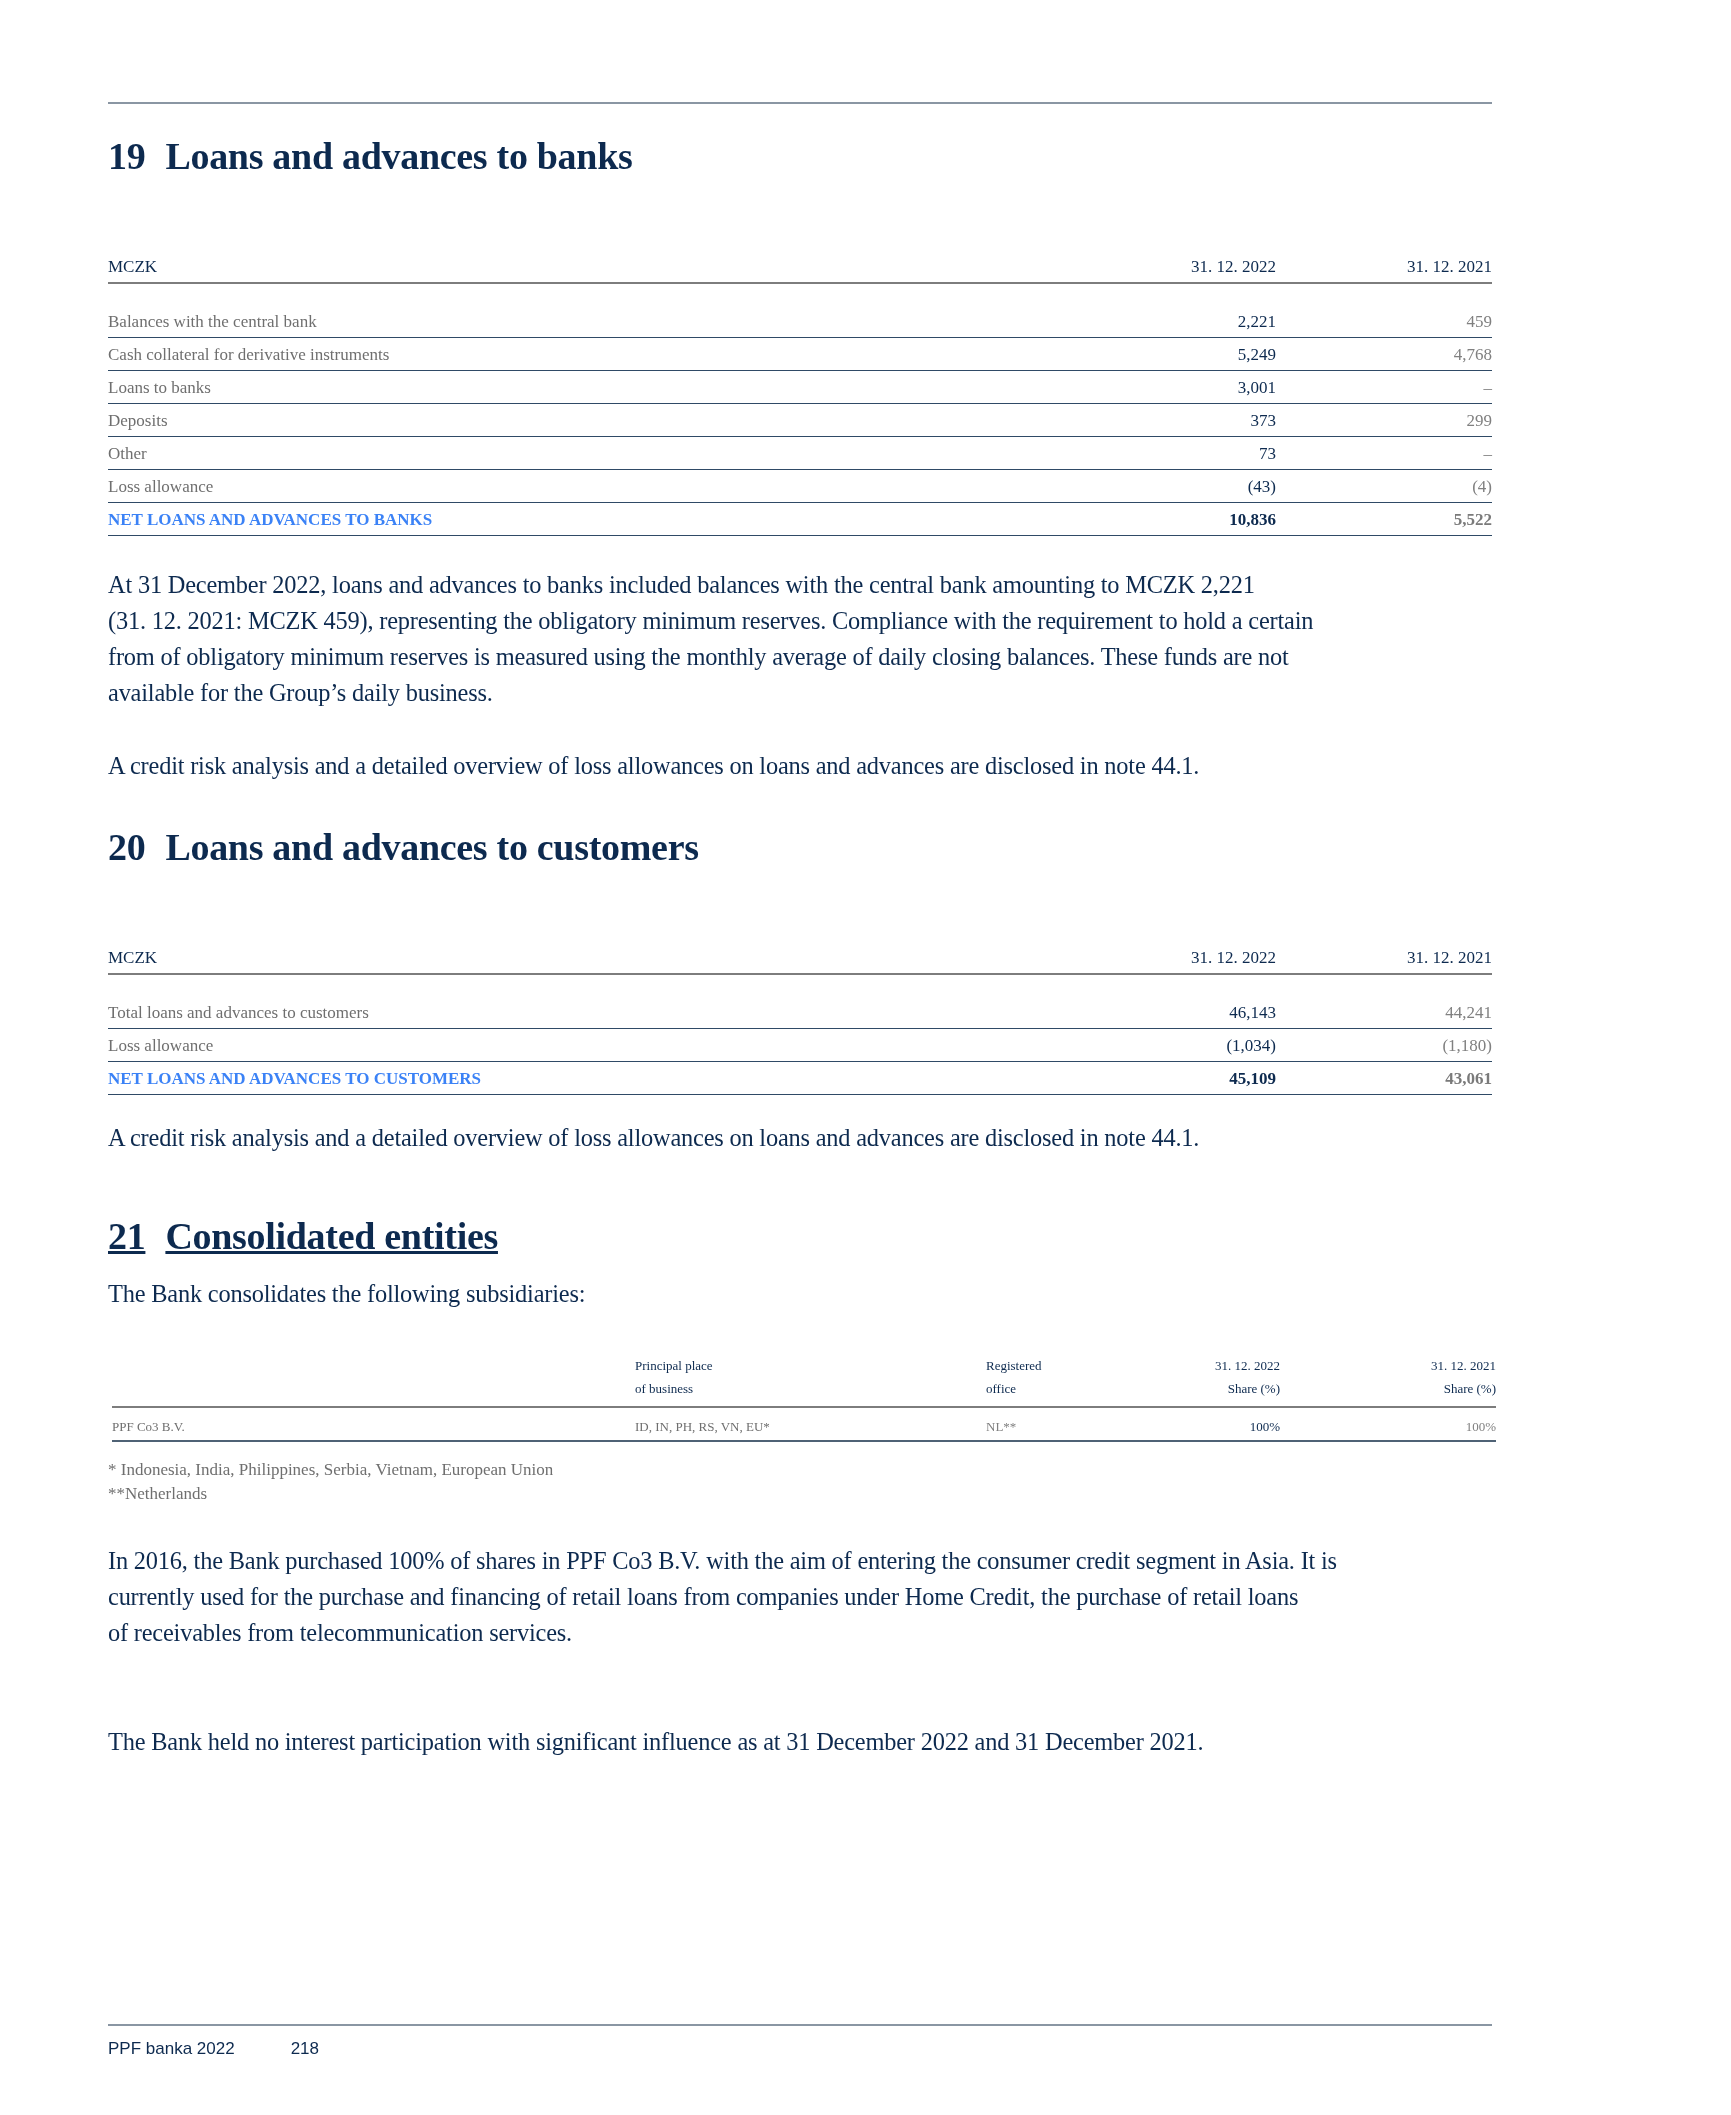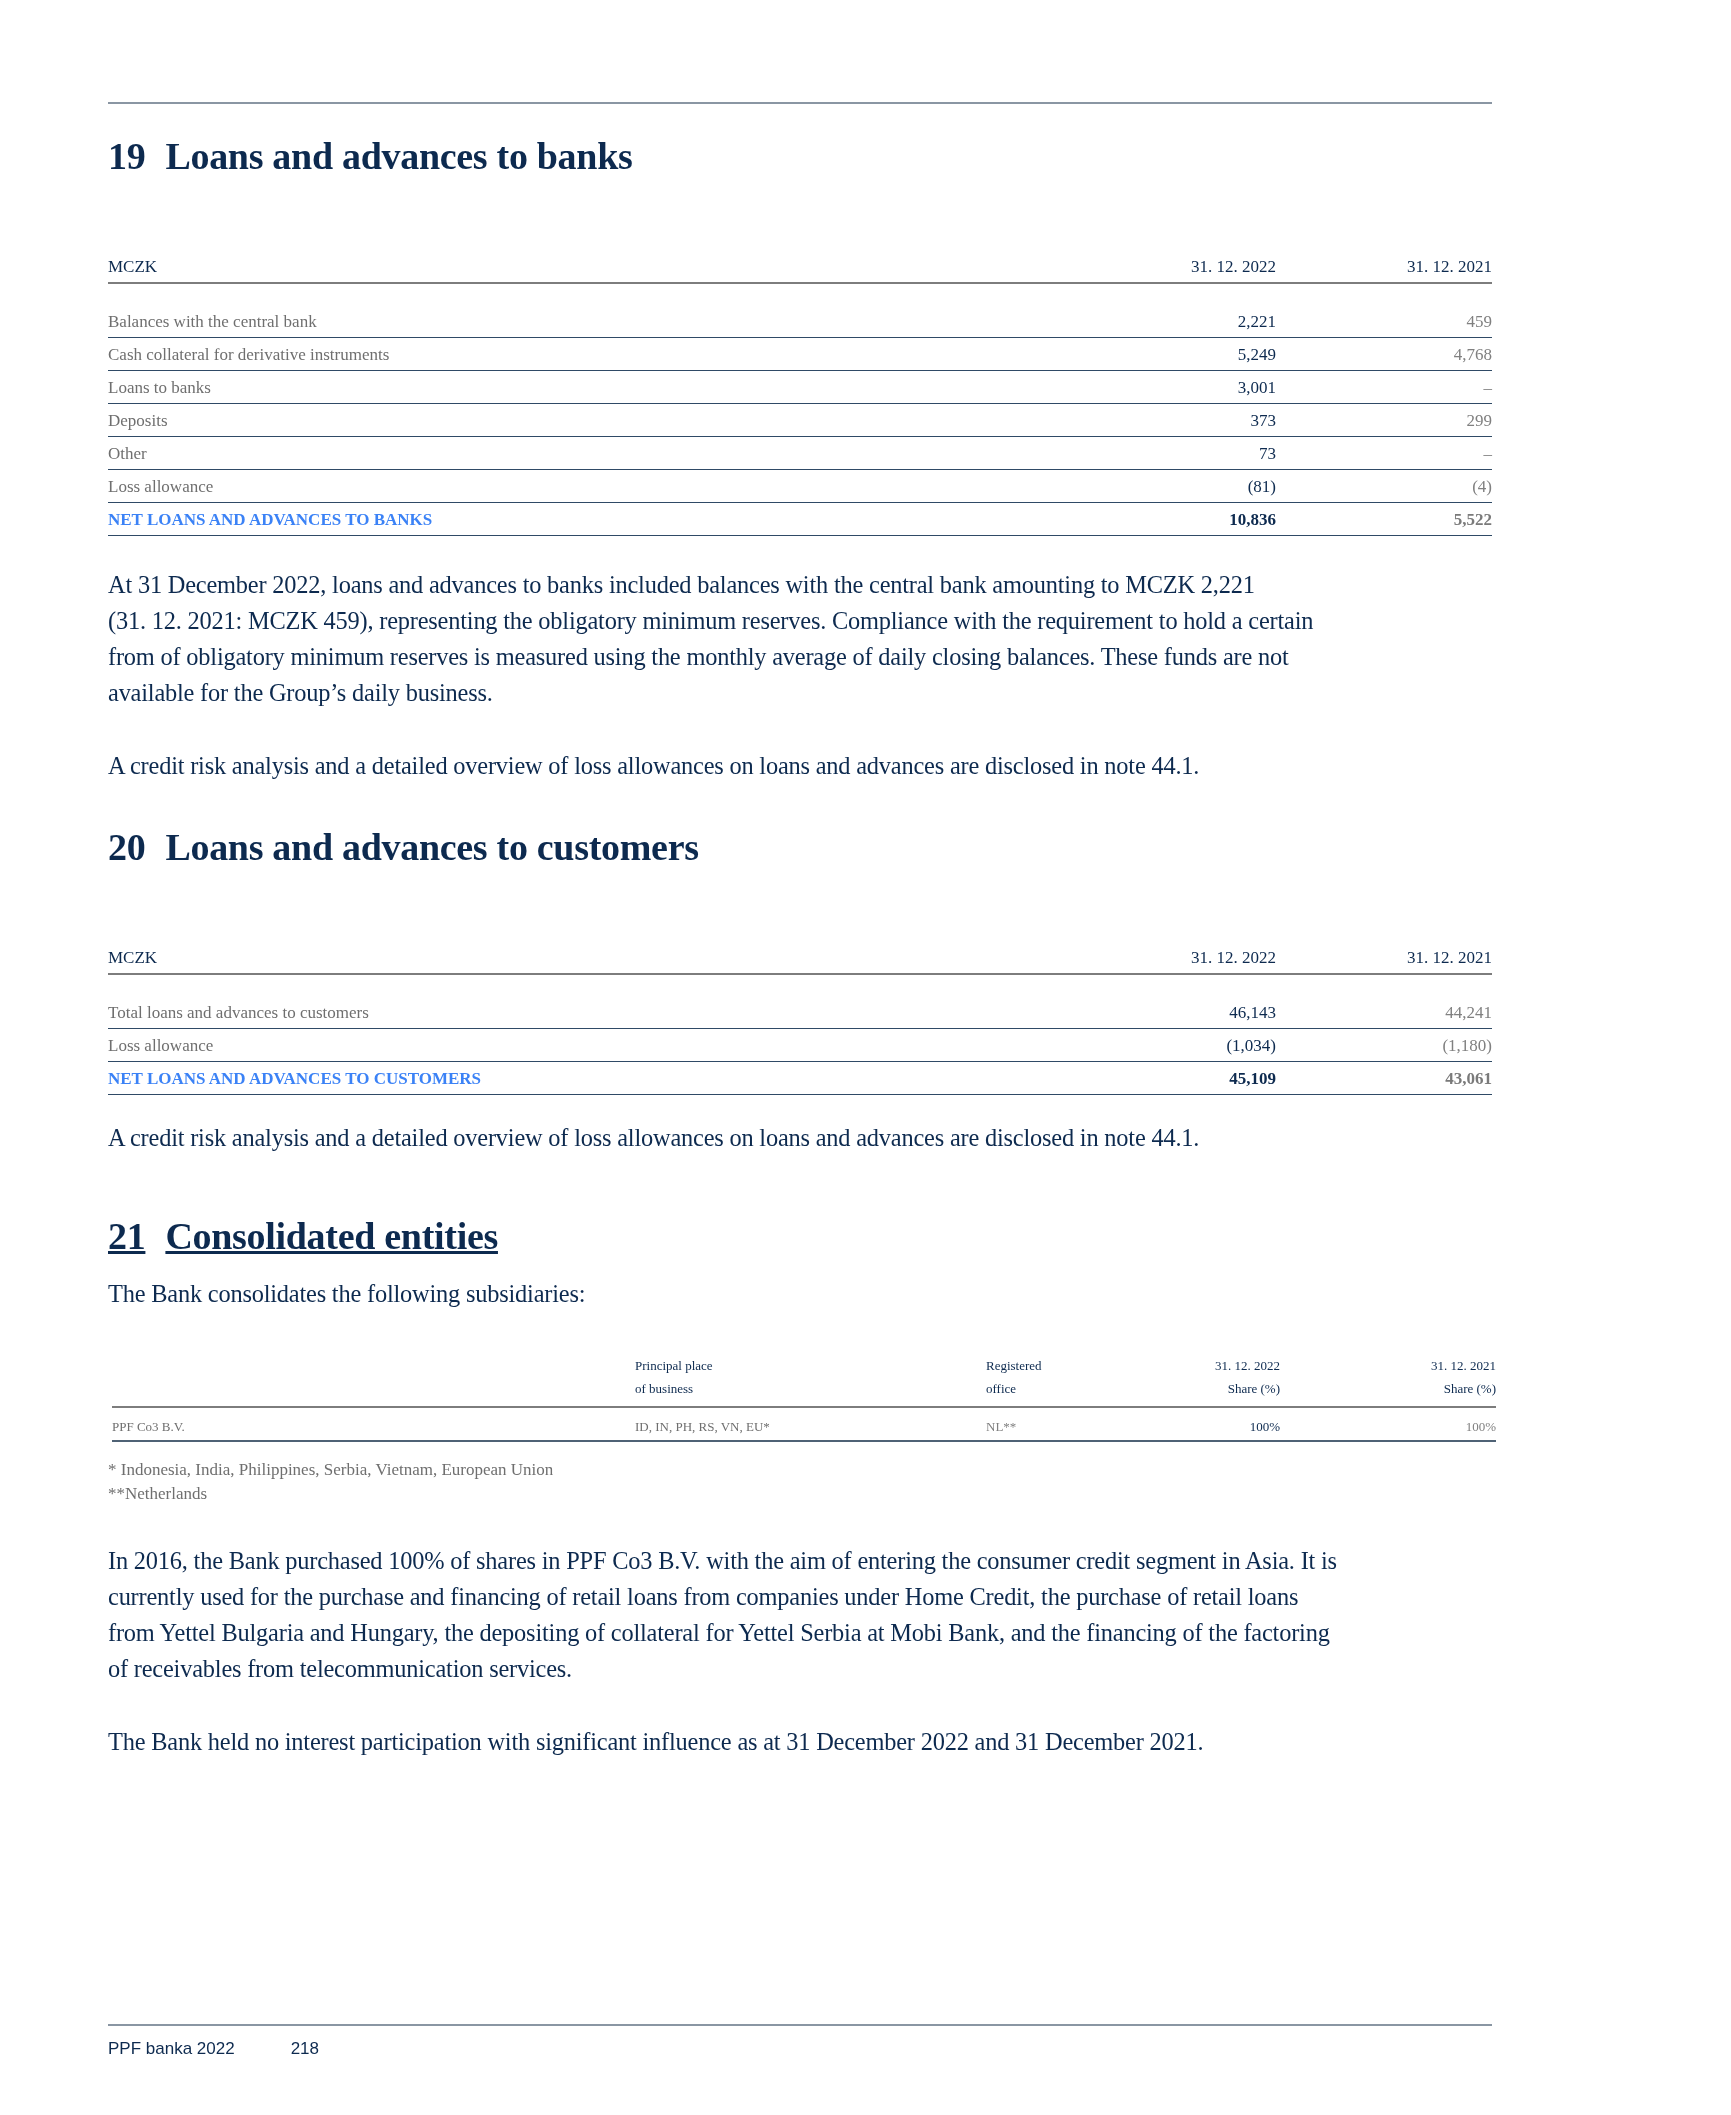--- a/index.html
+++ b/index.html
@@ -94,21 +94,21 @@
       <span class="c v22">373</span>
       <span class="c v21">299</span>
     </div>
     <div class="row">
       <span class="c lbl">Other</span>
       <span class="c v22">73</span>
       <span class="c v21">–</span>
     </div>
     <div class="row">
       <span class="c lbl">Loss allowance</span>
-      <span class="c v22">(81)</span>
+      <span class="c v22">(43)</span>
       <span class="c v21">(4)</span>
     </div>
     <div class="row total">
       <span class="c lbl">NET LOANS AND ADVANCES TO BANKS</span>
       <span class="c v22">10,836</span>
       <span class="c v21">5,522</span>
     </div>
   </div>
 
   <div class="para" style="top:567px;">
@@ -184,21 +184,20 @@
   </div>
 
   <div class="footnotes">
     <div>*  Indonesia, India, Philippines, Serbia, Vietnam, European Union</div>
     <div>**Netherlands</div>
   </div>
 
   <div class="para" style="top:1543px;">
     <div>In 2016, the Bank purchased 100% of shares in PPF Co3 B.V. with the aim of entering the consumer credit segment in Asia. It is</div>
     <div>currently used for the purchase and financing of retail loans from companies under Home Credit, the purchase of retail loans</div>
-    <div>from Yettel Bulgaria and Hungary, the depositing of collateral for Yettel Serbia at Mobi Bank, and the financing of the factoring</div>
     <div>of receivables from telecommunication services.</div>
   </div>
   <p class="para" style="top:1724px;">The Bank held no interest participation with significant influence as at 31 December 2022 and 31 December 2021.</p>
 
   <div class="bottom-rule"></div>
   <div class="footer">
     <span>PPF banka 2022</span><span class="pg">218</span>
   </div>
 </div>
 

